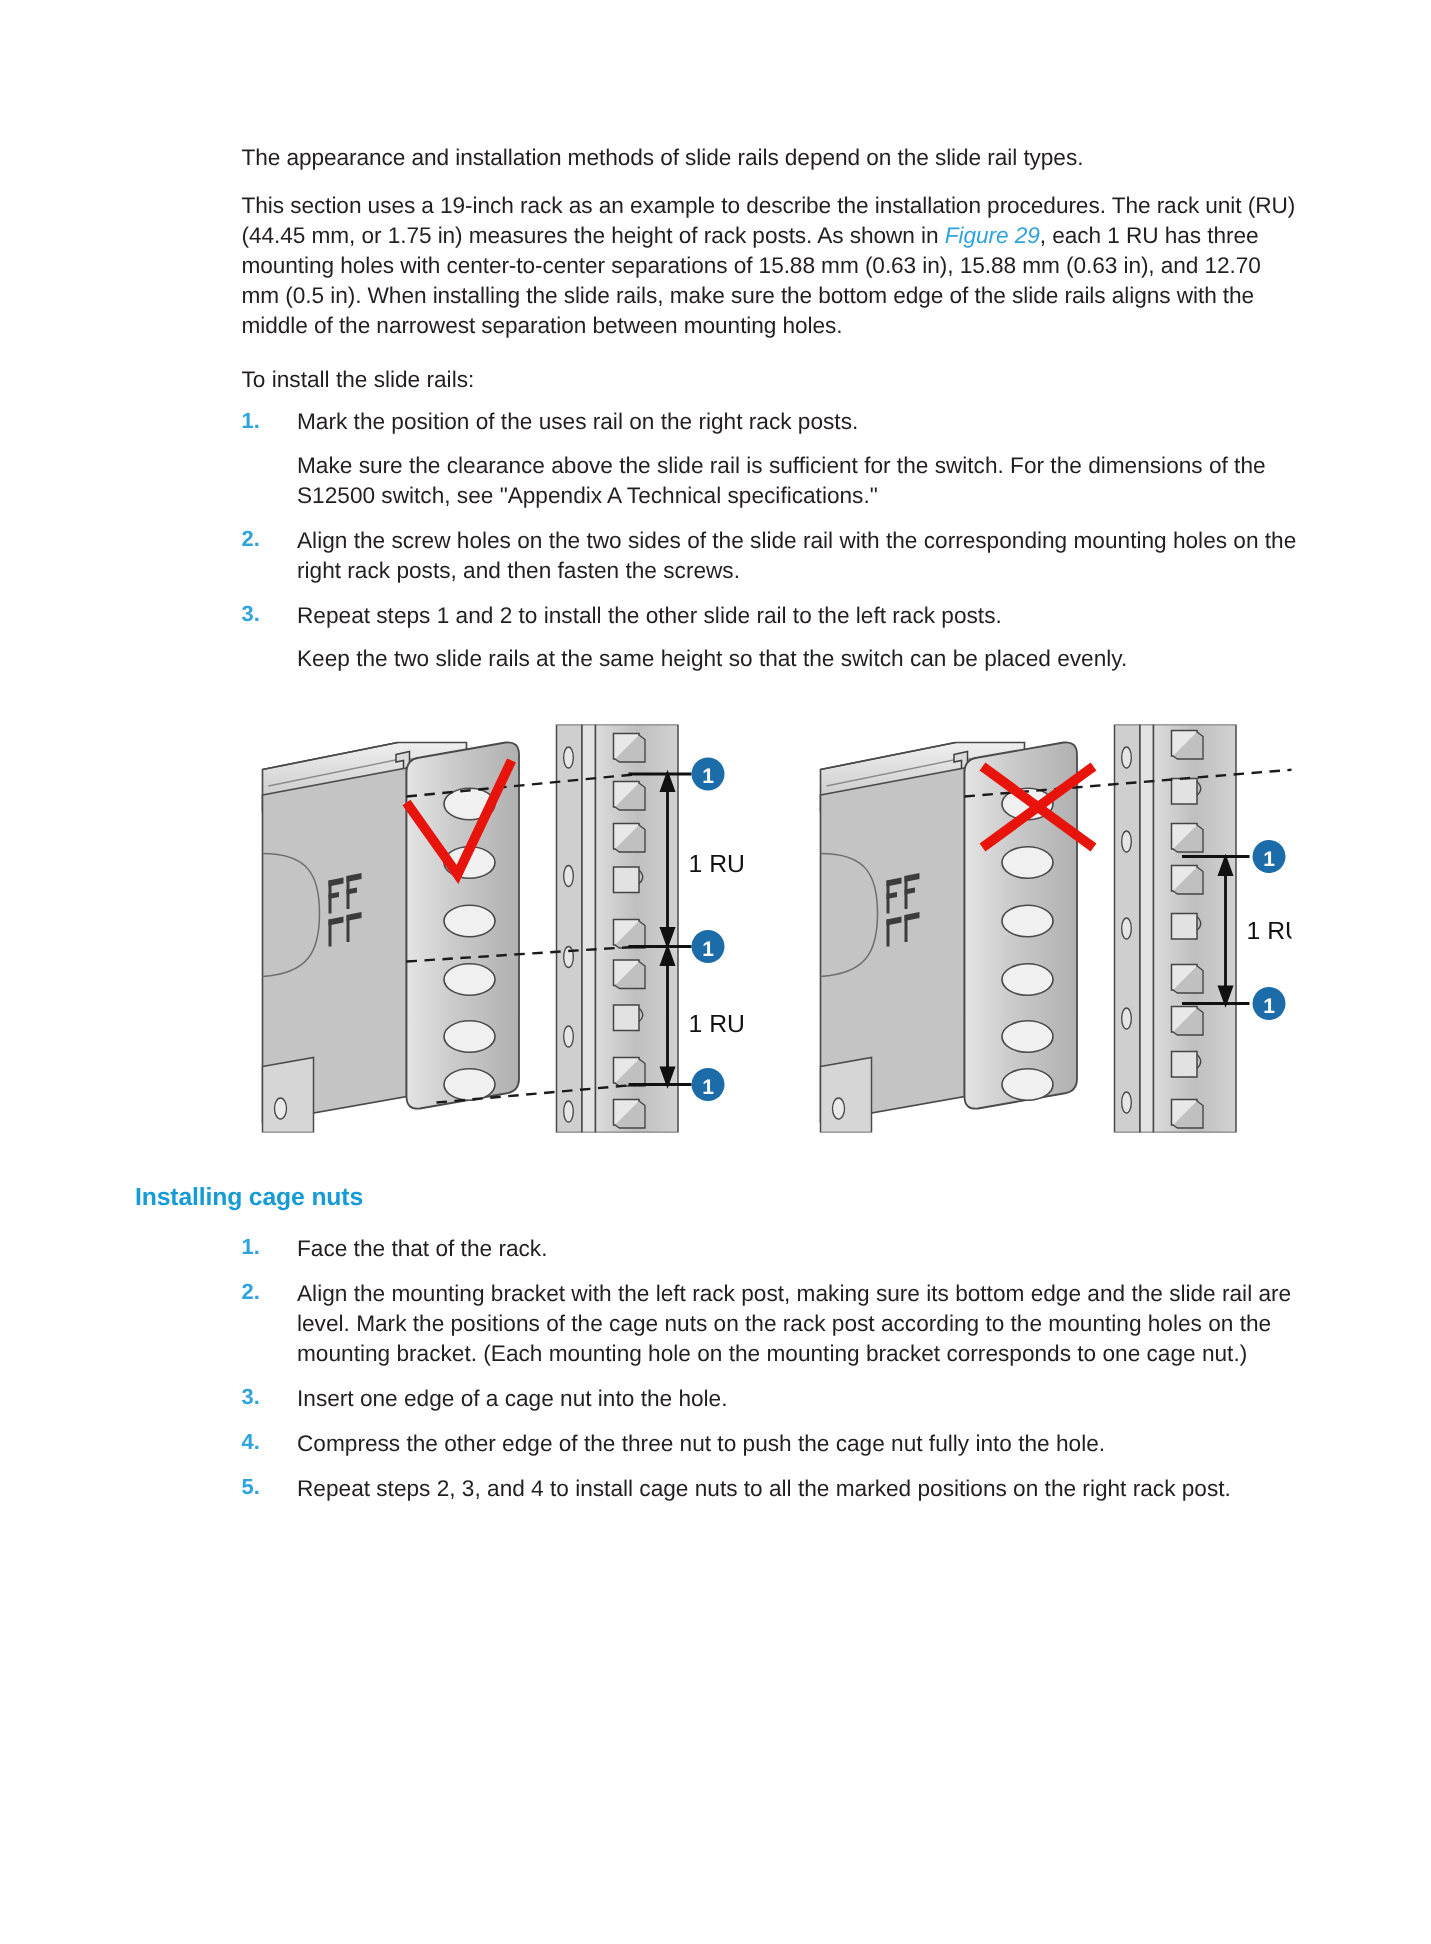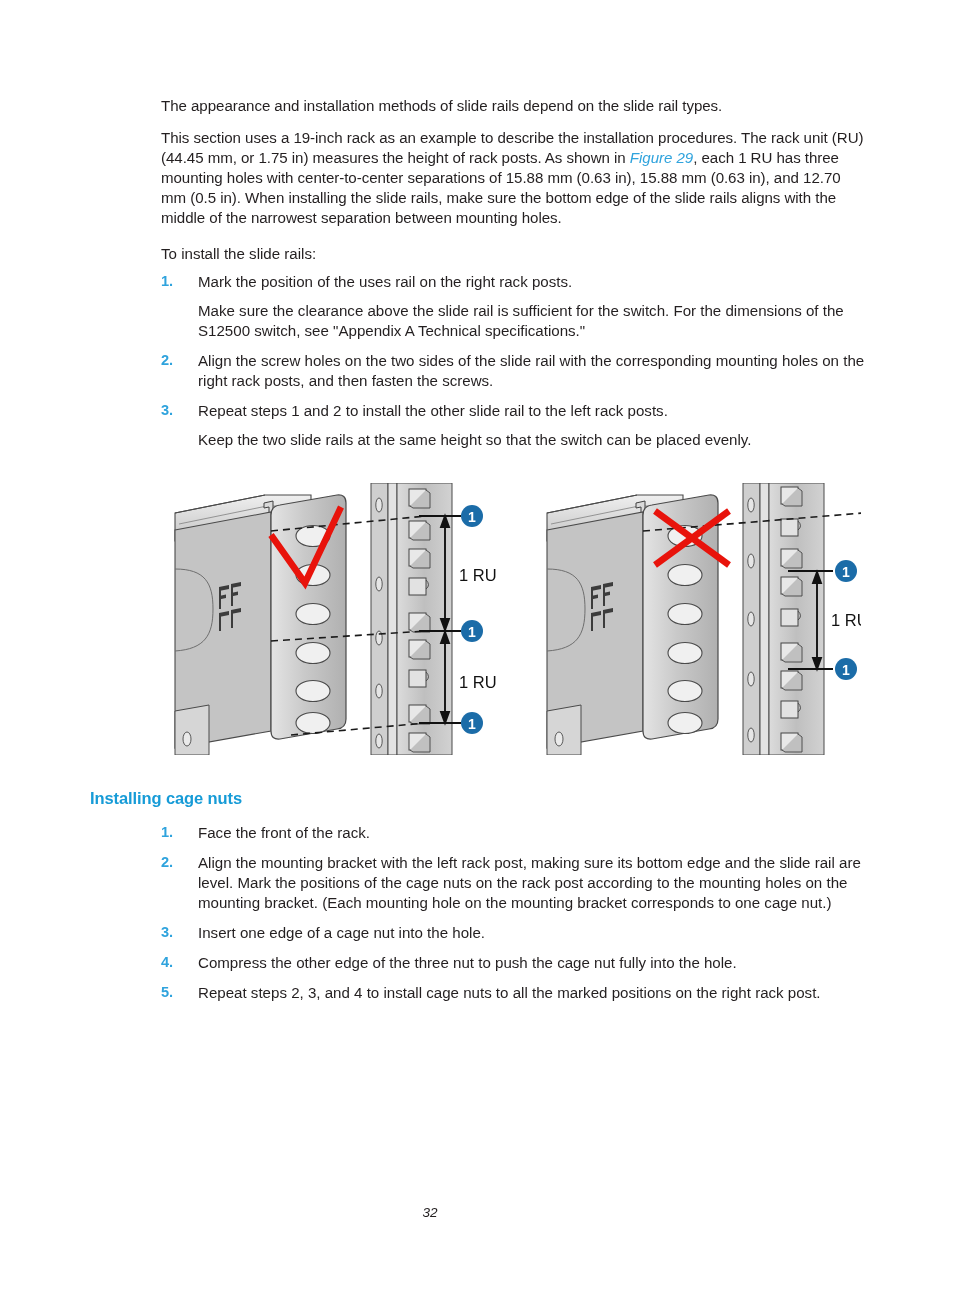--- a/index.html
+++ b/index.html
@@ -444,36 +444,35 @@
     </svg>
   </div>
 
   <div class="h2-heading">Installing cage nuts</div>
 
   <div class="body-col2">
 
     <ol class="steps">
       <li>
         <span class="num">1.</span>
-        <span class="step-text">Face the front of the rack.</span>
+        <span class="step-text">Face the that of the rack.</span>
       </li>
       <li>
         <span class="num">2.</span>
         <span class="step-text">Align the mounting bracket with the left rack post, making sure its bottom edge and the slide rail are level. Mark the positions of the cage nuts on the rack post according to the mounting holes on the mounting bracket. (Each mounting hole on the mounting bracket corresponds to one cage nut.)</span>
       </li>
       <li>
         <span class="num">3.</span>
         <span class="step-text">Insert one edge of a cage nut into the hole.</span>
       </li>
       <li>
         <span class="num">4.</span>
         <span class="step-text">Compress the other edge of the three nut to push the cage nut fully into the hole.</span>
       </li>
       <li>
         <span class="num">5.</span>
         <span class="step-text">Repeat steps 2, 3, and 4 to install cage nuts to all the marked positions on the right rack post.</span>
       </li>
     </ol>
   </div>
 
-  <div class="page-number">32</div>
 
 </div>
 
 </body></html>

